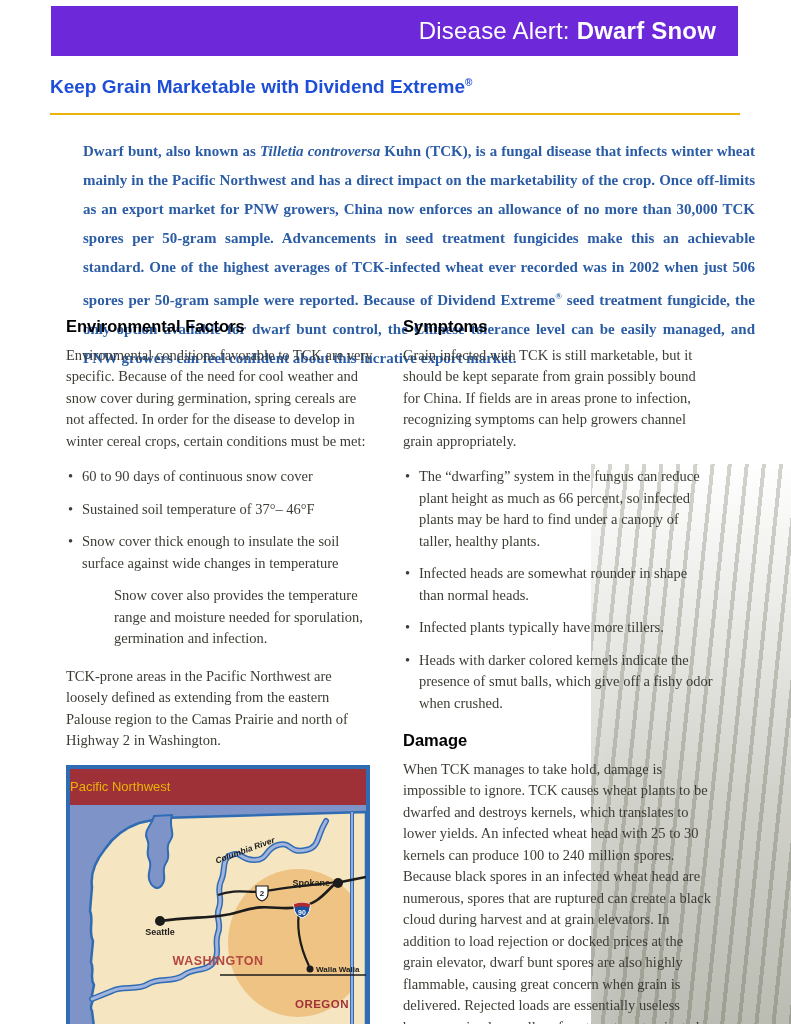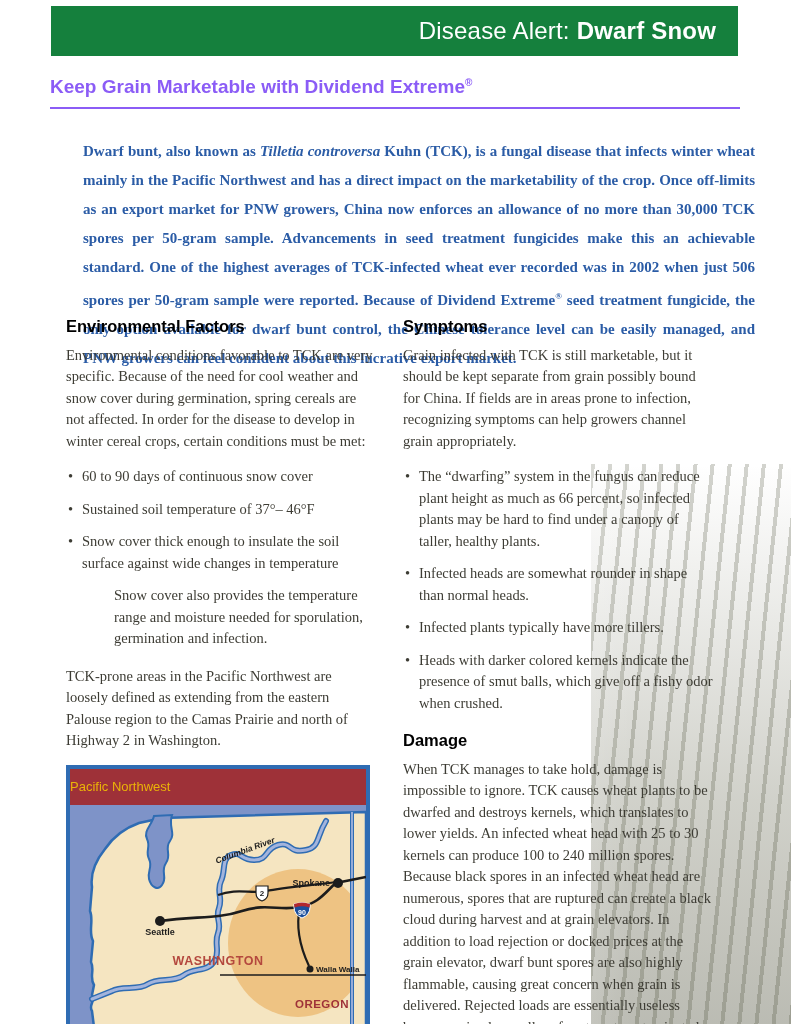--- a/index.html
+++ b/index.html
@@ -30,34 +30,34 @@
   }
   .photo-dark{
     position:absolute;bottom:0;right:0;width:200px;height:560px;
     background:
       repeating-linear-gradient(96deg, rgba(52,56,30,0.22) 0 4px, rgba(0,0,0,0) 4px 17px),
       linear-gradient(180deg, rgba(0,0,0,0) 0%, rgba(70,72,44,0.25) 60%, rgba(60,62,38,0.35) 100%);
   }
   
   .topbar{
     position:absolute;left:51px;top:6px;width:687px;height:50px;
-    background:#15803d;
+    background:#6d28d9;
     display:flex;align-items:center;justify-content:flex-end;
     padding-right:22px;box-sizing:border-box;
     font-family:"Liberation Sans", sans-serif;
     color:#ffffff;font-size:24px;letter-spacing:0.2px;
   }
   .topbar .t-reg{font-weight:normal;}
   .topbar .t-bold{font-weight:bold;margin-left:7px;}
   
   .headline{
     position:absolute;left:50px;top:76px;width:690px;
     font-family:"Liberation Sans", sans-serif;
-    font-weight:bold;font-size:19px;color:#8b5cf6;
-    padding-bottom:9px;border-bottom:2px solid #8b5cf6;
+    font-weight:bold;font-size:19px;color:#1d4ed8;
+    padding-bottom:15px;border-bottom:2px solid #eab308;
   }
   .headline sup{font-size:10px;}
   
   .intro{
     position:absolute;left:68px;top:122px;width:672px;
     color:#2b5ca6;font-weight:bold;font-size:15px;line-height:29px;
     text-align:justify;
     margin-left:15px;
   }
   .intro em{font-style:italic;}

